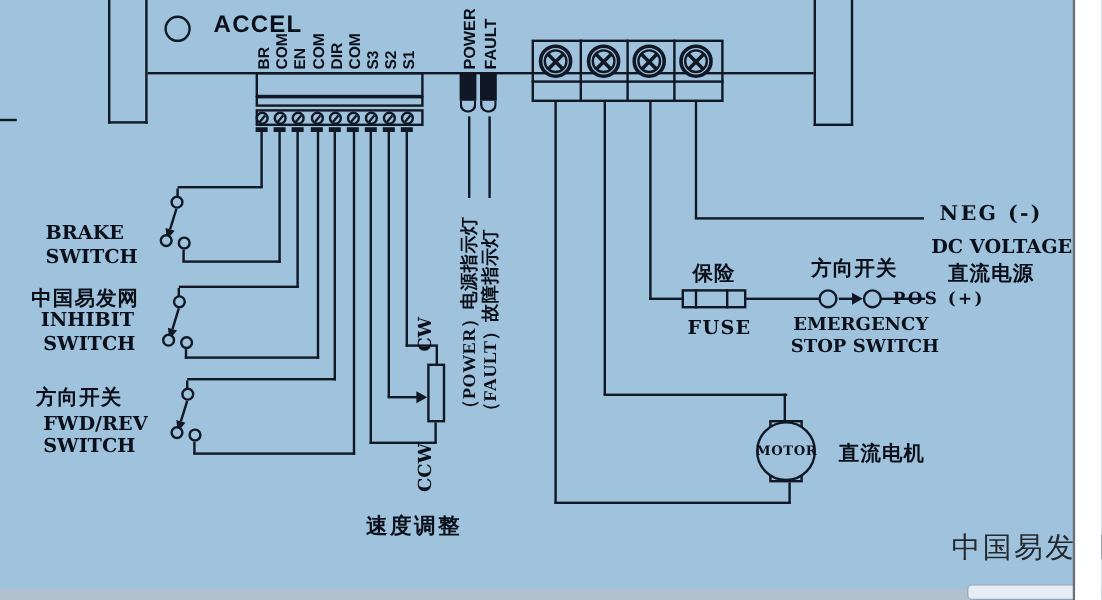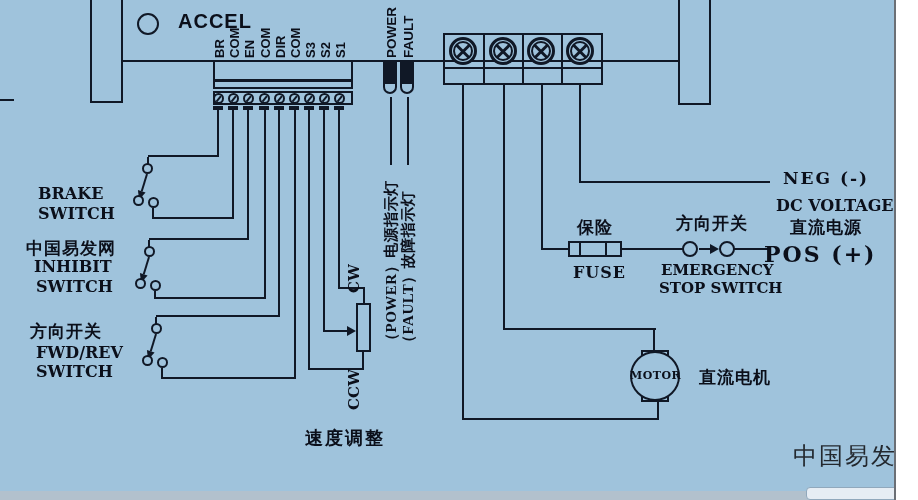--- a/index.html
+++ b/index.html
@@ -220,21 +220,21 @@
   <div class="lbl" style="left:26px;top:237px;font-size:17px;letter-spacing:1px;">中国易发网</div>
   <div class="lbl serif" style="left:34px;top:257px;font-size:16px;">INHIBIT</div>
   <div class="lbl serif" style="left:36px;top:277px;font-size:16px;">SWITCH</div>
   <div class="lbl" style="left:30px;top:320px;font-size:17px;letter-spacing:1px;">方向开关</div>
   <div class="lbl serif" style="left:36px;top:343px;font-size:16px;">FWD/REV</div>
   <div class="lbl serif" style="left:36px;top:362px;font-size:16px;">SWITCH</div>
 
   <div class="lbl serif" style="left:783px;top:168px;font-size:17px;letter-spacing:2px;">NEG (-)</div>
   <div class="lbl serif" style="left:776px;top:196px;font-size:16px;">DC VOLTAGE</div>
   <div class="lbl" style="left:790px;top:216px;font-size:17px;letter-spacing:1px;">直流电源</div>
-  <div class="lbl serif" style="left:764px;top:241px;font-size:22px;letter-spacing:2px;">POS (+)</div>
+  <div class="lbl serif" style="left:744px;top:241px;font-size:14px;letter-spacing:2px;">POS (+)</div>
   <div class="lbl" style="left:577px;top:216px;font-size:17px;letter-spacing:1px;">保险</div>
   <div class="lbl serif" style="left:573px;top:263px;font-size:16px;letter-spacing:1px;">FUSE</div>
   <div class="lbl" style="left:676px;top:212px;font-size:17px;letter-spacing:1px;">方向开关</div>
   <div class="lbl serif" style="left:659px;top:279px;font-size:15px;">STOP SWITCH</div>
   <div class="lbl serif" style="left:661px;top:261px;font-size:15px;">EMERGENCY</div>
 
   <div class="lbl" style="left:305px;top:426px;font-size:18px;letter-spacing:2px;">速度调整</div>
 
   <div class="lbl" style="left:793px;top:440px;font-size:24px;letter-spacing:2px;color:#23282e;font-weight:normal;">中国易发网</div>
   <div class="abs" style="left:0;top:491px;width:896px;height:9px;background:#b2c1cd;"></div>

